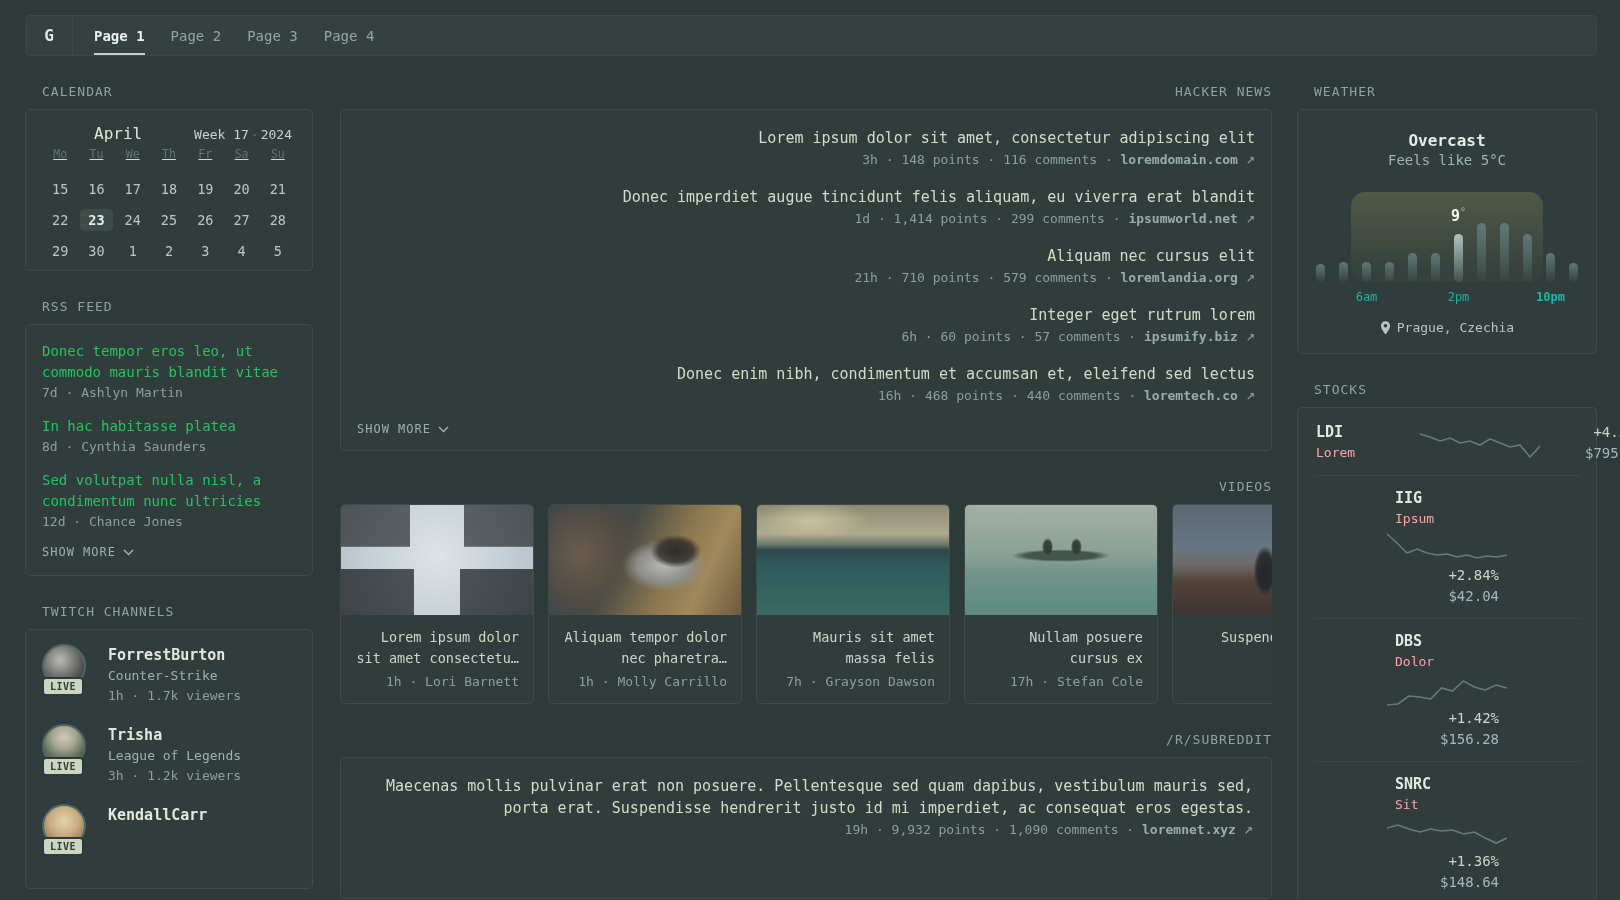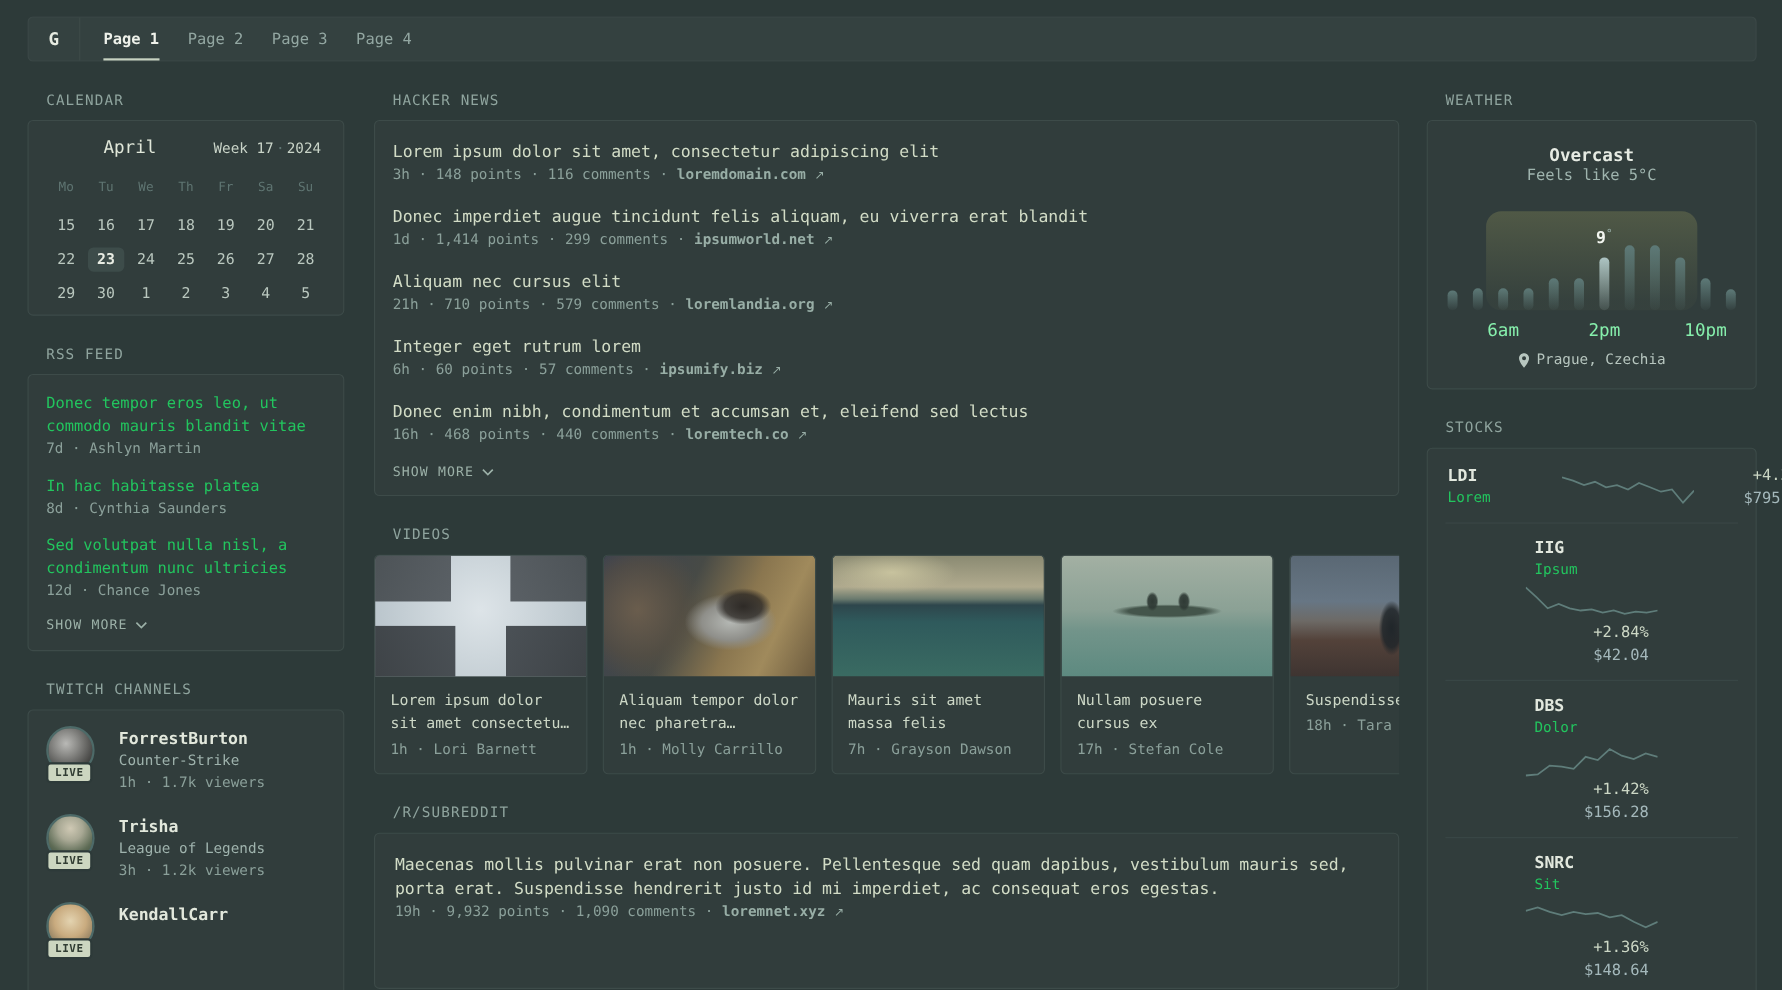--- a/index.html
+++ b/index.html
@@ -46,40 +46,40 @@
   }
   .tab.active{color:#eef1ea;font-weight:bold;}
   .tab.active::after{
     content:"";position:absolute;left:0;right:0;bottom:0;height:2px;
     background:var(--accent-line);
   }
 
   
   .cols{display:flex;align-items:flex-start;}
   .col-left{width:288px;margin-right:27px;flex:none;}
-  .col-mid{width:932px;margin-right:25px;flex:none;}
+  .col-mid{width:932px;margin-right:25px;flex:none;text-align:right;}
   .col-right{width:300px;flex:none;}
 
   .section-title{
     margin:28px 0 10px 17px;font-size:13px;letter-spacing:1px;
     color:var(--t-section);white-space:nowrap;
   }
   .card{
     background:var(--card-bg);border:1px solid var(--card-border);
     border-radius:5px;
   }
 
   
   .cal{padding:14px 16px 12px;}
   .cal-head{display:flex;justify-content:space-between;align-items:baseline;padding:0 4px;margin-left:48px;}
   .cal-month{font-size:16px;color:#e0e7d9;}
   .cal-weekinfo{font-size:13px;color:#c9d4c8;}
   .cal-weekinfo .dim{color:var(--t-dim);padding:0 2px;}
   .cal-dows,.cal-grid{display:grid;grid-template-columns:repeat(7,1fr);}
-  .cal-dows{margin-top:20px;}
+  .cal-dows{margin-top:4px;text-decoration:underline;}
   .cal-dow{text-align:center;font-size:11.5px;color:var(--t-dim);}
   .cal-grid{margin-top:4px;}
   .cal-cell{height:31px;display:flex;align-items:center;justify-content:center;font-size:13.5px;color:var(--date);}
   .cal-num{padding:3px 8px;border-radius:5px;margin-top:16px;}
   .cal-num.cal-selected{background:#3d4c4a;color:#e8ece3;font-weight:bold;}
 
   
   .list-card{padding:16px;}
   .feed-item{margin-bottom:16px;}
   .feed-title{font-size:14px;line-height:21px;color:#22c55e;cursor:pointer;}
@@ -170,31 +170,31 @@
     background:linear-gradient(180deg,rgba(168,168,98,0.26) 0%,rgba(168,168,98,0.04) 90%);
   }
   .wbar{
     position:relative;width:9px;border-radius:5px;flex:none;
     background:linear-gradient(180deg,#5d7977 0%,rgba(93,121,119,0.06) 100%);
   }
   .wbar.current{background:linear-gradient(180deg,#adc4c3 0%,rgba(173,196,195,0.12) 100%);}
   .w-temp-label{position:absolute;transform:translateX(-50%);font-size:15px;font-weight:bold;color:#f2f5ef;white-space:nowrap;}
   .w-temp-label sup{font-size:10px;color:#9fb4ae;font-weight:normal;}
   .w-hours{position:relative;height:18px;margin-top:6px;}
-  .w-hour{position:absolute;transform:translateX(-50%);font-size:16px;color:#86efac;top:2px;white-space:nowrap;}
+  .w-hour{position:absolute;transform:translateX(-50%);font-size:12px;color:#14b8a6;top:2px;white-space:nowrap;}
   .w-loc{margin-top:14px;font-size:13px;color:#b7c6bf;display:flex;align-items:center;justify-content:center;gap:6px;}
   .pin{fill:#b7c6bf;}
 
   
   .stocks-card{padding:2px 16px;}
   .stock-row{display:flex;align-items:center;padding:12px 2px;}
   .stock-row + .stock-row{border-top:1px solid var(--divider);flex-direction:column;}
   .st-id{width:104px;flex:none;}
   .st-sym{font-size:15px;font-weight:bold;color:#e2e8de;line-height:21px;}
-  .st-name{font-size:13px;color:#22c55e;line-height:20px;}
+  .st-name{font-size:13px;color:#fca5a5;line-height:20px;}
   .st-spark{flex:1;display:flex;justify-content:center;}
   .spark polyline{fill:none;stroke:var(--spark);stroke-width:1.6;}
   .st-vals{width:104px;flex:none;text-align:right;}
   .st-change{font-size:14px;color:var(--pos);line-height:21px;}
   .st-change.down{color:var(--neg);}
   .st-price{font-size:14px;color:var(--price);line-height:20px;}
 </style>
 </head>
 <body>
 
@@ -466,21 +466,21 @@
             <div class="wbar" style="height: 59px;"></div>
             <div class="wbar" style="height: 59px;"></div>
             <div class="wbar" style="height: 48px;"></div>
             <div class="wbar" style="height: 29px;"></div>
             <div class="wbar" style="height: 19px;"></div>
             <div class="w-temp-label" style="left: 142.5px; transform: translateX(-50%); bottom: 57px;"><span>9</span><sup>°</sup></div>
           </div>
         <div class="w-hours" id="w-hours">
             <span class="w-hour" style="left: 50.5px;">6am</span>
             <span class="w-hour" style="left: 142.5px;">2pm</span>
-            <span class="w-hour" style="left: 234.5px;">10pm</span>
+            <span class="w-hour" style="left: 234.5px; font-weight: bold;">10pm</span>
           </div>
         <div class="w-loc">
           <svg class="pin" width="11" height="14" viewBox="0 0 12 15">
             <path d="M6 0C3.2 0 1 2.2 1 5c0 3.8 5 9.4 5 9.4S11 8.8 11 5c0-2.8-2.2-5-5-5zm0 7A2 2 0 1 1 6 3a2 2 0 0 1 0 4z"></path>
           </svg>
           <span>Prague, Czechia</span>
         </div>
       </div>
 
       <div class="section-title">STOCKS</div>

